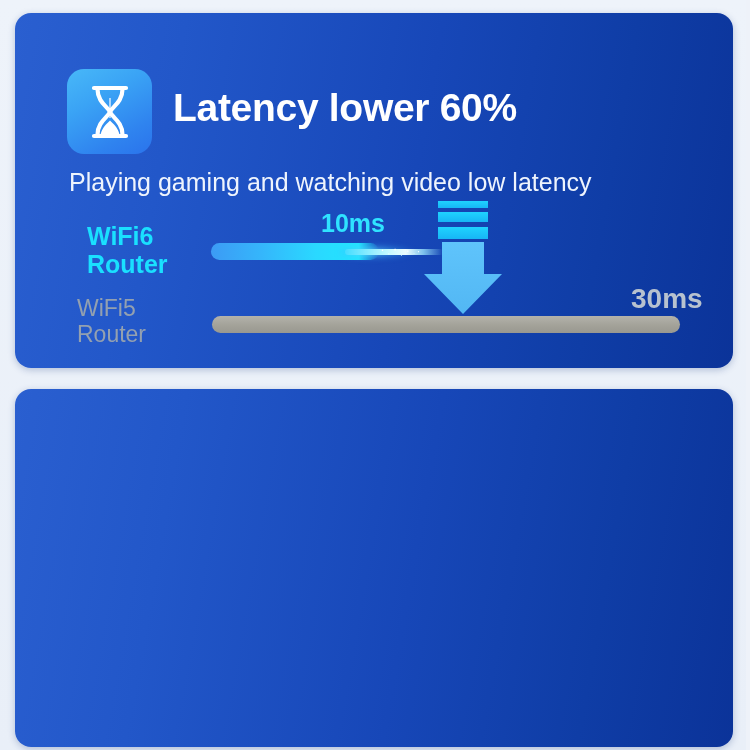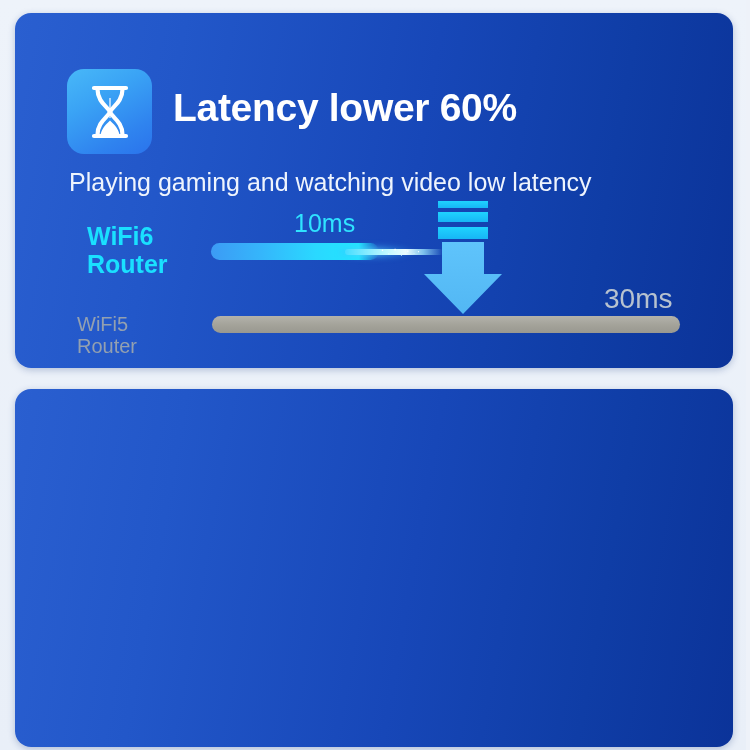--- a/index.html
+++ b/index.html
@@ -67,21 +67,21 @@
   .row-label {
     position: absolute;
     font-weight: bold;
     line-height: 1.12;
     white-space: nowrap;
   }
   .row-label.wifi6 { color: #1ae0ff; }
   .row-label.wifi5 { color: #93a0b0; font-weight: normal; }
 
   #label-wifi6-latency { left: 64px; top: 209px; font-size: 25px; margin-left: 8px; }
-  #label-wifi5-latency { left: 62px; top: 283px; font-size: 20px; margin-top: 17px; }
+  #label-wifi5-latency { left: 62px; top: 283px; font-size: 23px; }
 
   
   .bar-blue {
     position: absolute;
     height: 17px;
     border-radius: 9px;
     background: linear-gradient(90deg, #3c9bf5 0%, #35b6fb 30%, #2ad8ff 62%, #22e6ff 88%, rgba(120,240,255,0.0) 100%);
   }
   .bar-gray {
     position: absolute;
@@ -129,22 +129,23 @@
       radial-gradient(circle 1.0px at 52% 70%, #d6f8ff 0%, rgba(255,255,255,0) 100%),
       radial-gradient(circle 1.3px at 66% 45%, #ffffff 0%, rgba(255,255,255,0) 100%),
       radial-gradient(circle 0.9px at 80% 58%, #cdf4ff 0%, rgba(255,255,255,0) 100%),
       radial-gradient(circle 1.1px at 90% 48%, #ffffff 0%, rgba(255,255,255,0) 100%);
   }
   #laser-latency { left: 330px; top: 226px; width: 98px; }
 
   
   .value-label {
     position: absolute;
-    font-weight: normal;
-    white-space: nowrap;
+    font-weight: bold;
+    white-space: nowrap;
+    margin-left: 27px;
   }
   .value-label.cyan { color: #2fe3ff; }
   .value-label.gray { color: #b7c2cf; }
   #value-wifi6-latency { left: 279px; top: 196px; font-size: 25px; }
   #value-wifi5-latency { left: 589px; top: 270px; font-size: 28px; }
 
   
   .down-arrow {
     position: absolute;
     width: 82px;

